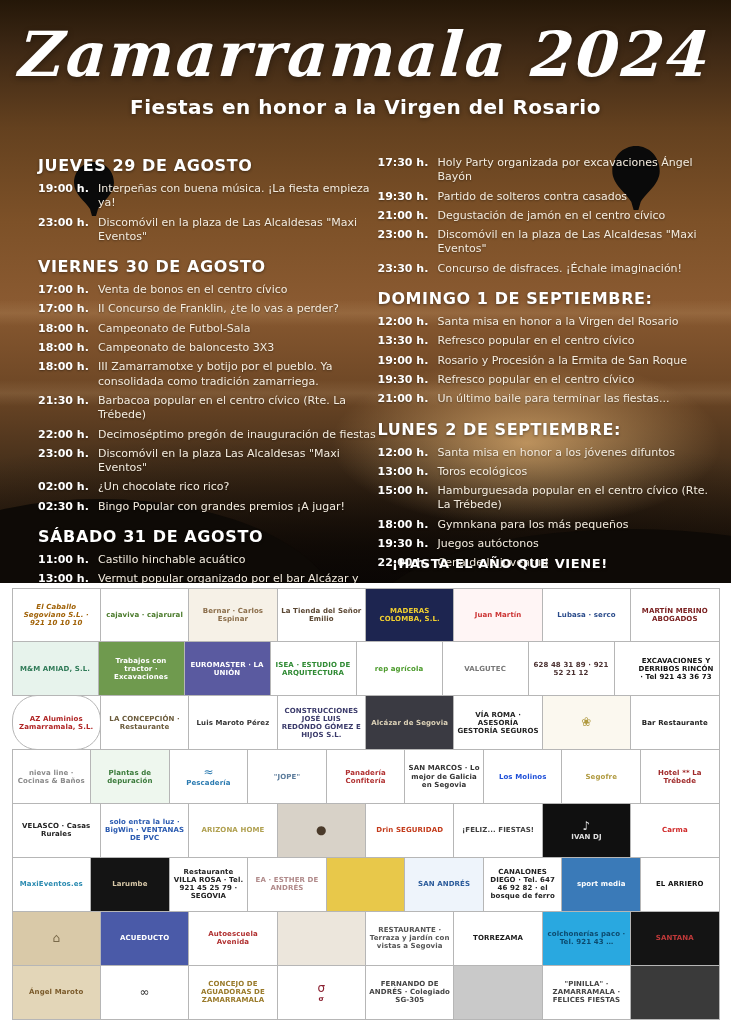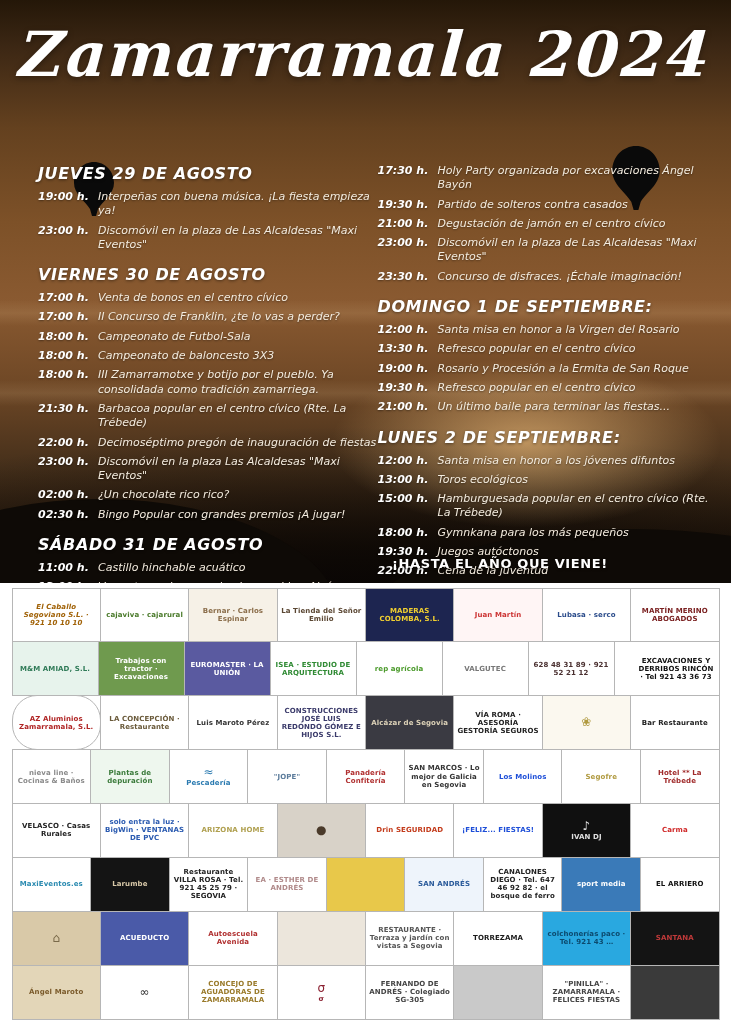--- a/index.html
+++ b/index.html
@@ -13,21 +13,21 @@
       linear-gradient(180deg,#241708 0%,#3c2714 8%,#64411f 22%,#7d5128 38%,#8a5a31 52%,#6f4826 66%,#46301b 80%,#1b1209 94%,#0d0906 100%);}
   .hero-streak{position:absolute;left:0;width:100%;height:26px;
     background:linear-gradient(180deg,rgba(255,220,170,0),rgba(255,220,170,.12),rgba(255,220,170,0));}
   .hill{position:absolute;bottom:-36px;height:120px;background:#0e0a06;border-radius:50% 50% 0 0/100% 100% 0 0;}
   .balloon{position:absolute;}
   .title-wrap{position:absolute;top:22px;left:0;width:100%;text-align:center;color:#fff;}
   .main-title{font-family:"DejaVu Serif","Liberation Serif",serif;font-style:italic;font-weight:700;
     font-size:62px;line-height:1.05;letter-spacing:2px;text-shadow:0 2px 6px rgba(0,0,0,.35);transform:skewX(-4deg);}
   .subtitle{margin-top:8px;font-size:20px;font-weight:600;letter-spacing:.5px;text-shadow:0 1px 4px rgba(0,0,0,.4);}
   
-  .schedule{position:absolute;top:164px;left:38px;width:678px;display:flex;gap:1px;color:#fff;font-style:italic;}
+  .schedule{position:absolute;top:156px;left:38px;width:678px;display:flex;gap:1px;color:#fff;}
   .col{flex:1;min-width:0;}
   .day{margin-bottom:13px;}
   .day-title{margin:0 0 7px 0;font-size:16px;font-weight:800;letter-spacing:.6px;text-shadow:0 1px 3px rgba(0,0,0,.45);}
   .event{display:flex;gap:8px;margin-bottom:5px;}
   .time{flex:0 0 52px;font-weight:800;font-size:11px;line-height:1.3;text-shadow:0 1px 2px rgba(0,0,0,.4);}
   .desc{flex:1;font-size:11px;line-height:1.3;color:#f4ecdf;text-shadow:0 1px 2px rgba(0,0,0,.4);}
   .closing{margin-top:16px;font-size:13px;font-weight:800;letter-spacing:.6px;text-shadow:0 1px 3px rgba(0,0,0,.45);}
   
   .sponsors{position:absolute;top:583px;left:0;width:731px;height:441px;background:#fff;
     padding:5px 12px;box-sizing:border-box;display:flex;flex-direction:column;gap:0;}
@@ -51,20 +51,21 @@
 
     <svg class="balloon" style="left:74px;top:162px;" width="40" height="54" viewBox="0 0 40 54">
       <path d="M20 0 C31 0 40 9 40 21 C40 32 29 39 24 47 L22 54 L18 54 L16 47 C11 39 0 32 0 21 C0 9 9 0 20 0 Z" fill="#0a0a0a"></path>
     </svg>
     <svg class="balloon" style="left:612px;top:146px;" width="48" height="64" viewBox="0 0 40 54">
       <path d="M20 0 C31 0 40 9 40 21 C40 32 29 39 24 47 L22 54 L18 54 L16 47 C11 39 0 32 0 21 C0 9 9 0 20 0 Z" fill="#0a0a0a"></path>
     </svg>
 
     <div class="title-wrap">
       <div class="main-title">Zamarramala 2024</div>
+      <div class="subtitle">Fiestas en honor a la Virgen del Rosario</div>
     </div>
   </div>
 
   <div class="schedule">
     <div class="col" id="col-left">
         <section class="day">
           <h3 class="day-title">JUEVES 29 DE AGOSTO</h3>
           <div class="event">
             <span class="time">19:00 h.</span>
             <span class="desc">Interpeñas con buena música. ¡La fiesta empieza ya!</span>
@@ -335,21 +336,21 @@
         <div class="sp-cell" style="color: rgb(176, 160, 80);">
           <span class="sp-label">ARIZONA HOME</span>
         </div>
         <div class="sp-cell" style="background: rgb(216, 210, 200); color: rgb(74, 58, 42);">
           <span class="sp-icon">●</span>
           <span class="sp-label"></span>
         </div>
         <div class="sp-cell" style="color: rgb(195, 58, 26);">
           <span class="sp-label">Drin SEGURIDAD</span>
         </div>
-        <div class="sp-cell" style="color: #1d4ed8;">
+        <div class="sp-cell" style="color: #404040;">
           <span class="sp-label">¡FELIZ... FIESTAS!</span>
         </div>
         <div class="sp-cell" style="background: rgb(16, 16, 16); color: rgb(224, 224, 224);">
           <span class="sp-icon">♪</span>
           <span class="sp-label">IVAN DJ</span>
         </div>
         <div class="sp-cell" style="background: rgb(255, 255, 255); color: rgb(208, 42, 42);">
           <span class="sp-label">Carma</span>
         </div>
       </div>

